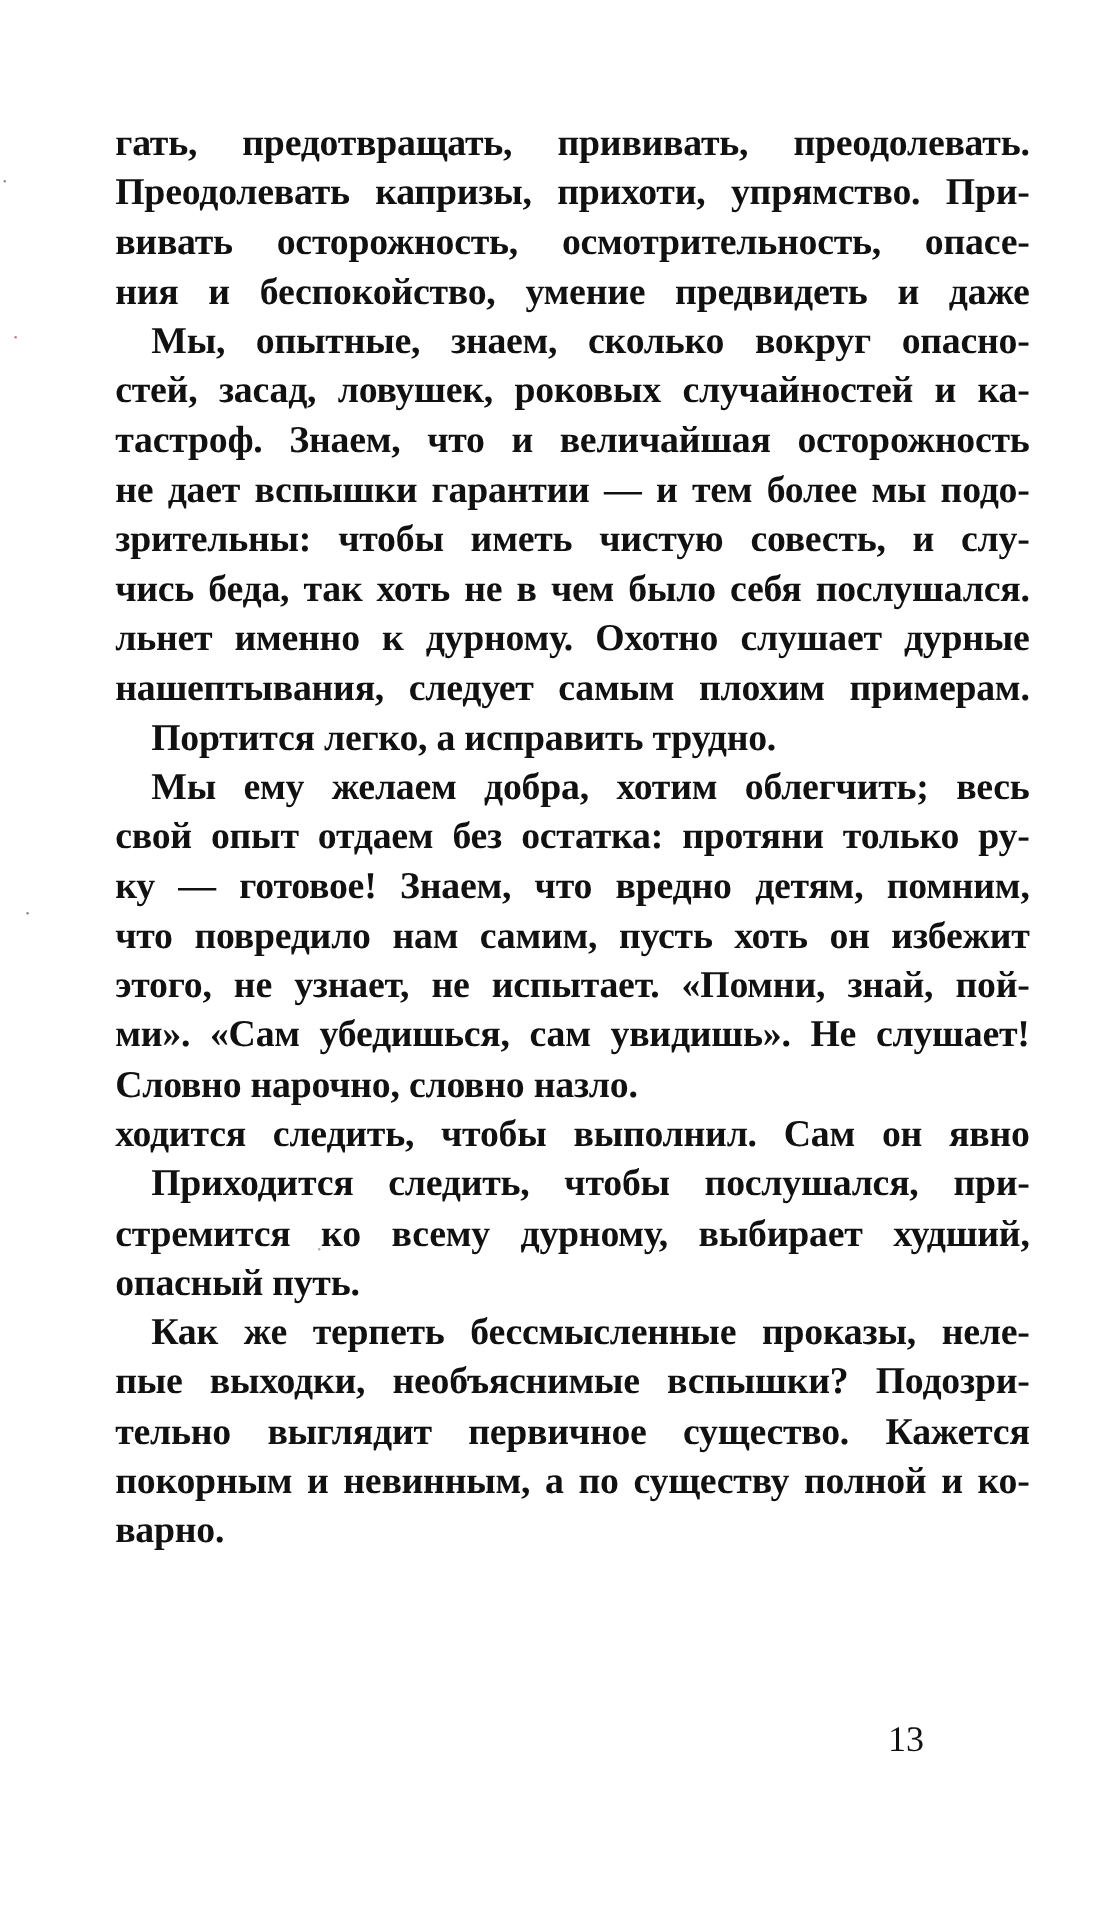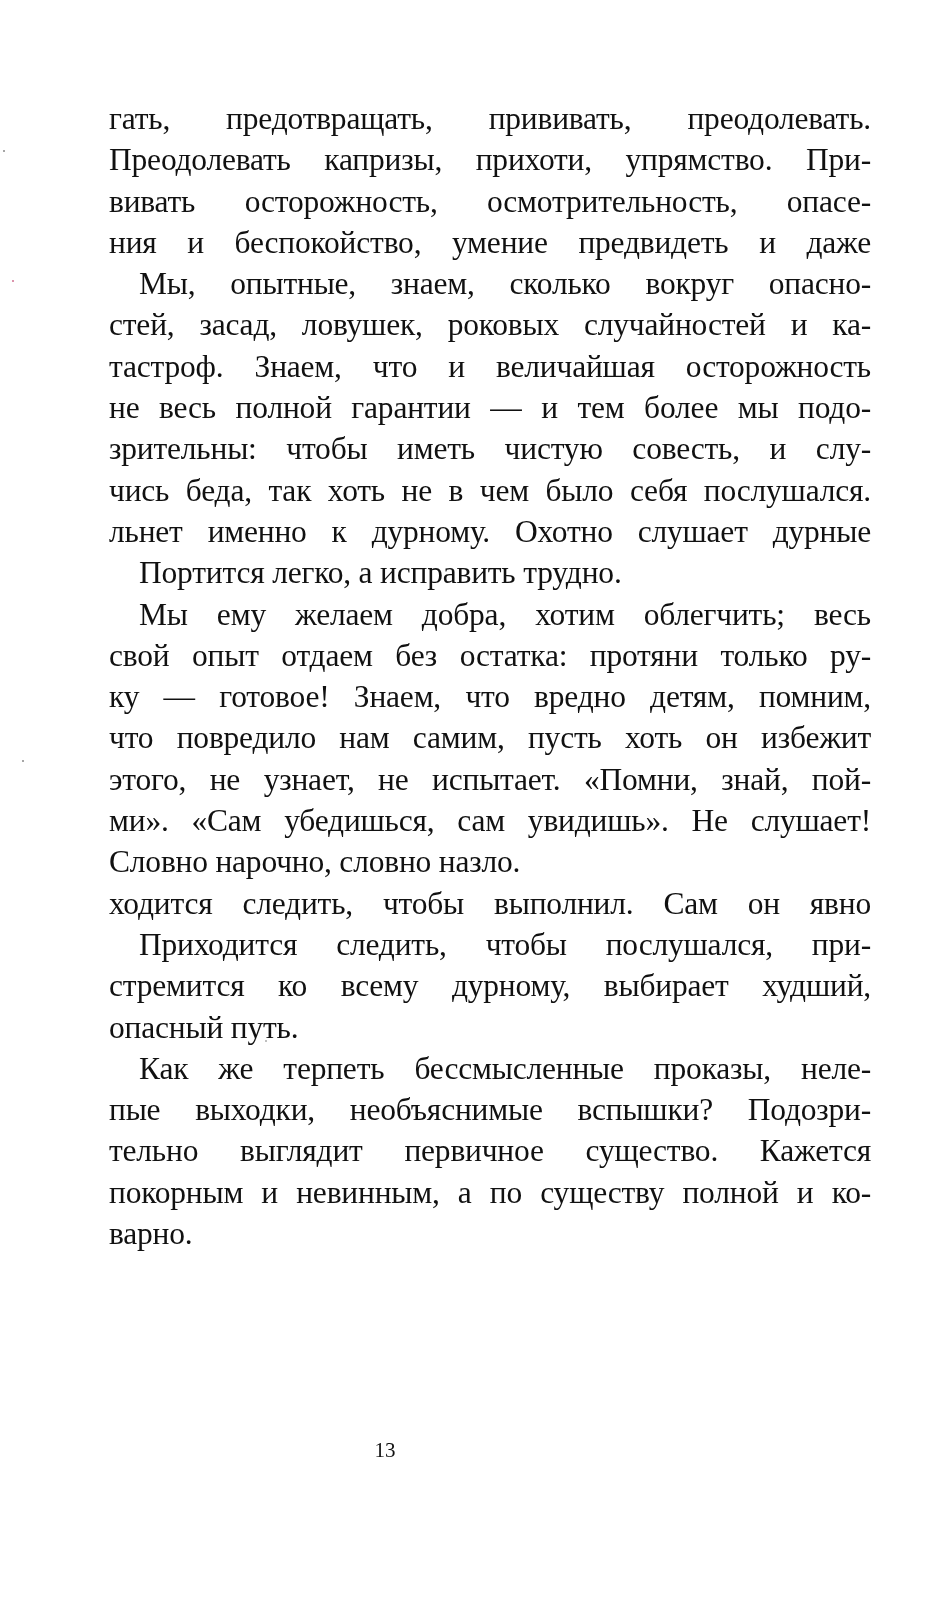--- a/index.html
+++ b/index.html
@@ -10,23 +10,24 @@
     body {
       width: 929px;
       height: 1600px;
       position: relative;
       overflow: hidden;
       font-family: "Liberation Serif", "DejaVu Serif", serif;
       color: #111111;
     }
     .page {
       position: absolute;
-      left: 109px;
+      left: 96px;
       top: 98px;
       width: 762px;
+      font-weight: bold;
     }
     .line {
       height: 41.3px;
       line-height: 41.3px;
       font-size: 31.5px;
       white-space: nowrap;
       text-align: justify;
       text-align-last: justify;
       letter-spacing: -0.2px;
     }
@@ -34,22 +35,22 @@
       text-align-last: left;
     }
     .line.indent {
       padding-left: 30px;
     }
     .page-number {
       position: absolute;
       left: 0;
       width: 770px;
       top: 1430px;
-      text-align: center;
-      font-size: 21px;
+      text-align: right;
+      font-size: 30px;
       line-height: 40px;
     }
     .speck {
       position: absolute;
       width: 2px;
       height: 2px;
       background: #888;
       border-radius: 1px;
     }
   </style>
@@ -62,27 +63,28 @@
     <div class="line">гать, предотвращать, прививать, преодолевать.</div>
     <div class="line">Преодолевать капризы, прихоти, упрямство. При-</div>
     <div class="line">вивать осторожность, осмотрительность, опасе-</div>
     <div class="line">ния и беспокойство, умение предвидеть и даже</div>
   </div>
 
   <div class="paragraph">
     <div class="line indent">Мы, опытные, знаем, сколько вокруг опасно-</div>
     <div class="line">стей, засад, ловушек, роковых случайностей и ка-</div>
     <div class="line">тастроф. Знаем, что и величайшая осторожность</div>
-    <div class="line">не весь полной гарантии — и тем более мы подо-</div>
+    <div class="line">не дает вспышки гарантии — и тем более мы подо-</div>
     <div class="line">зрительны: чтобы иметь чистую совесть, и слу-</div>
     <div class="line">чись беда, так хоть не в чем было себя послушался.</div>
   </div>
 
   <div class="paragraph">
     <div class="line">льнет именно к дурному. Охотно слушает дурные</div>
+    <div class="line">нашептывания, следует самым плохим примерам.</div>
   </div>
 
   <div class="paragraph">
     <div class="line indent last">Портится легко, а исправить трудно.</div>
   </div>
 
   <div class="paragraph">
     <div class="line indent">Мы ему желаем добра, хотим облегчить; весь</div>
     <div class="line">свой опыт отдаем без остатка: протяни только ру-</div>
     <div class="line">ку — готовое! Знаем, что вредно детям, помним,</div>

